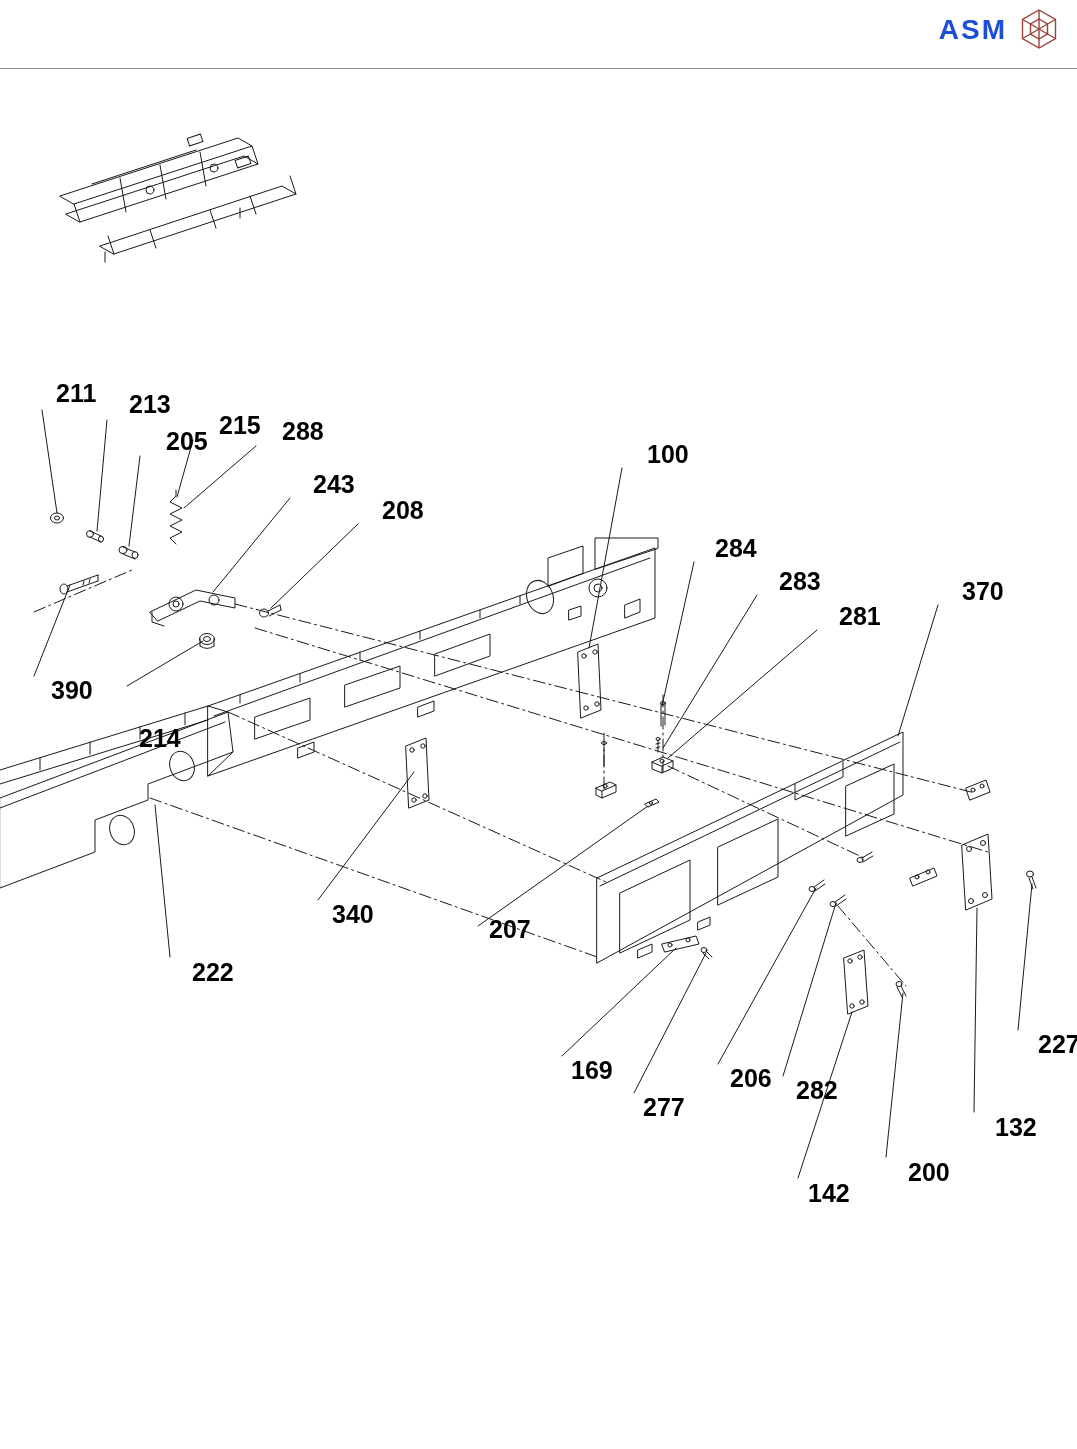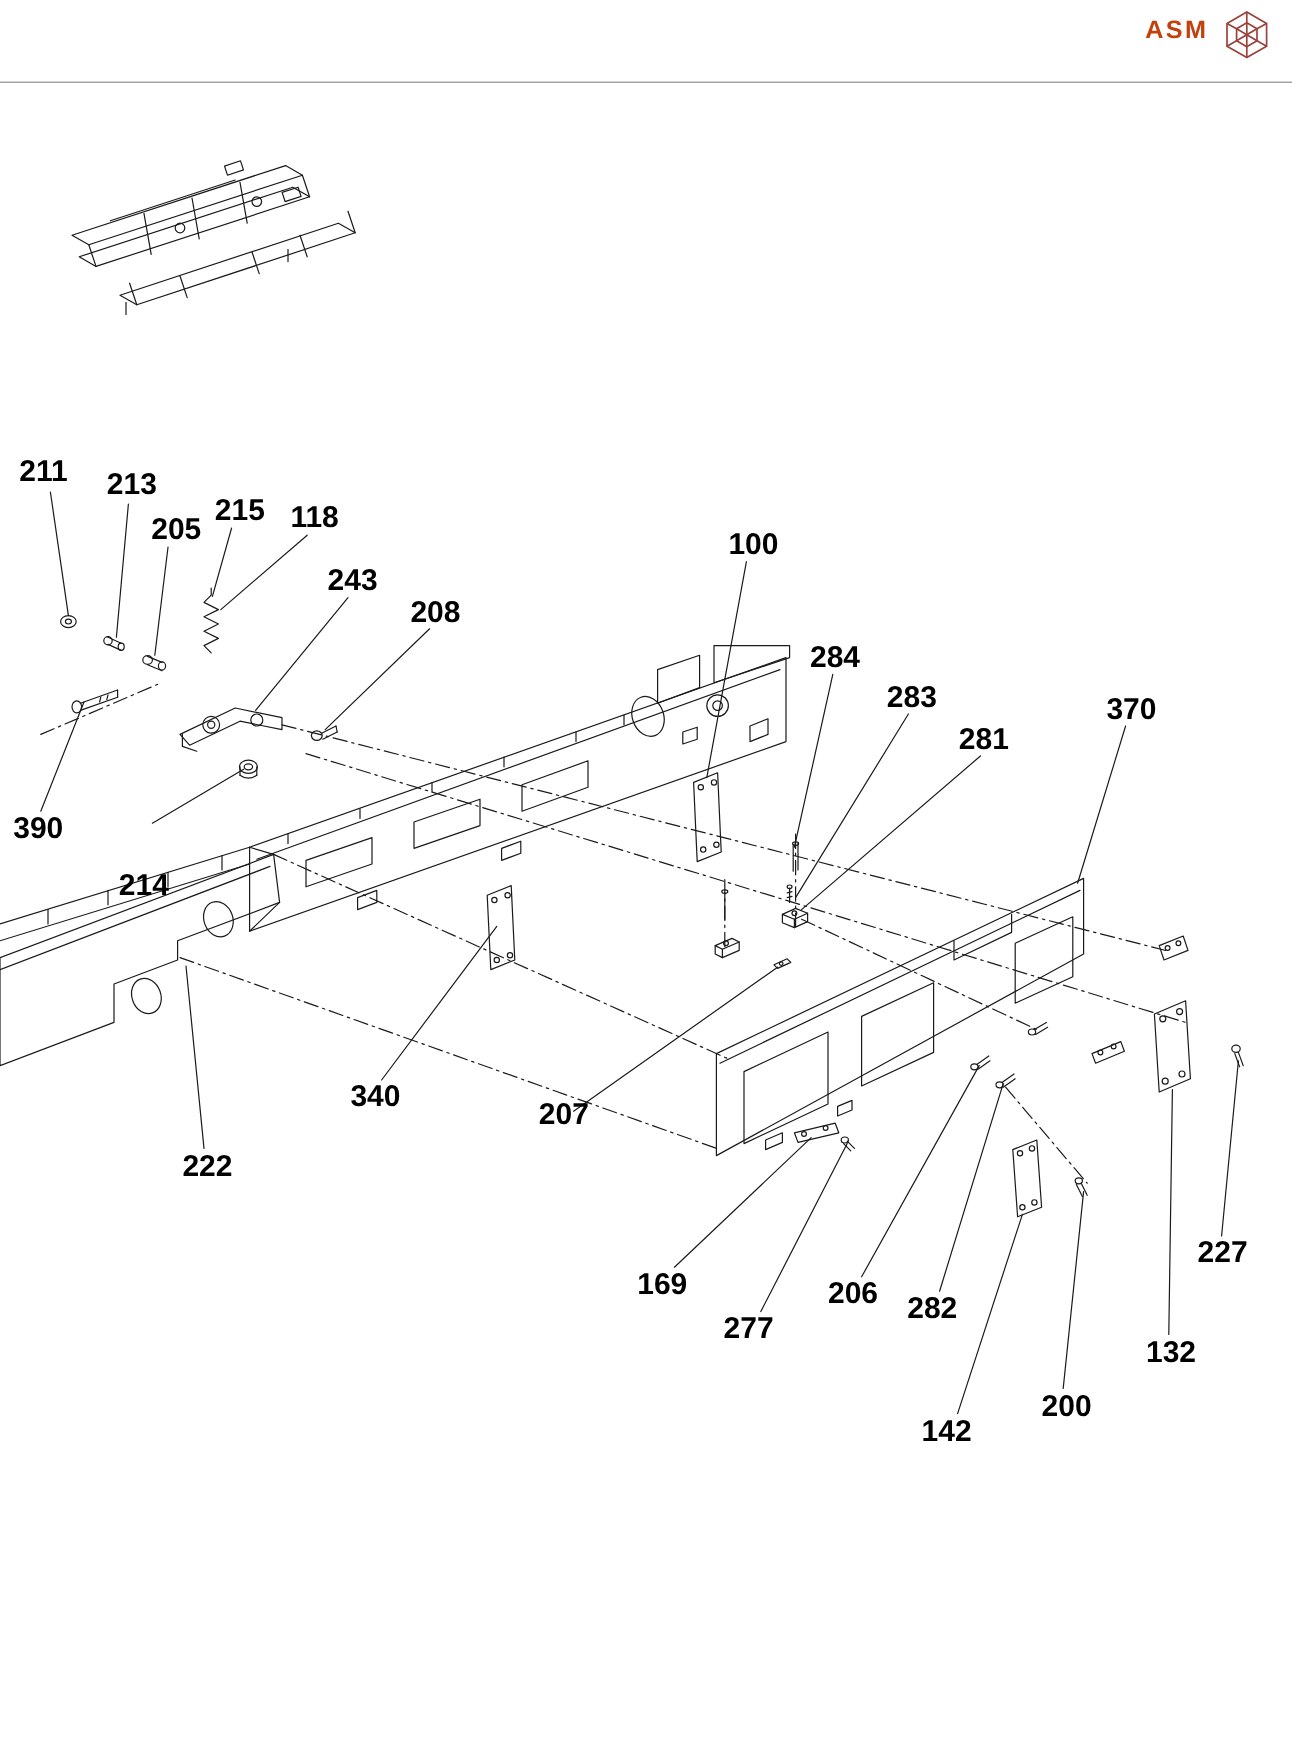--- a/index.html
+++ b/index.html
@@ -4,31 +4,31 @@
 <style>
   * { margin:0; padding:0; box-sizing:border-box; }
   html,body { background:#ffffff; }
   body {
     width:1077px; height:1449px; position:relative; overflow:hidden;
     font-family:"Liberation Sans", sans-serif;
   }
   .page { position:absolute; inset:0; background:#fff; }
   .brand-text {
     position:absolute; top:14px; right:70px;
-    font-size:21px; font-weight:bold; letter-spacing:2px; color:#c2410c;
+    font-size:28px; font-weight:bold; letter-spacing:2px; color:#1d4ed8;
   }
   .logo-svg { position:absolute; top:7px; right:16px; width:44px; height:44px; }
   .header-rule {
     position:absolute; left:0; top:68px; width:1077px; height:1px;
     background:#8f8f8f;
   }
   .drawing-svg { position:absolute; left:0; top:0; width:1077px; height:1449px; }
   .lbl {
     position:absolute; font-size:25px; font-weight:bold; color:#000;
-    font-family:"Liberation Sans", sans-serif; white-space:nowrap; line-height:1;
+    font-family:"Liberation Sans", sans-serif; white-space:nowrap; line-height:1;margin-left:40px;
   }
 </style>
 </head>
 <body>
 
 <div class="page">
 
   <span class="brand-text">ASM</span>
   <svg class="logo-svg" viewBox="0 0 44 44">
     <g stroke="#99423a" stroke-width="1.4" fill="none">
@@ -299,21 +299,21 @@
         <line x1="798" y1="1178" x2="852" y2="1012"></line>
       </g>
     </g>
   </svg>
 
   <div>
     <div class="lbl" style="left:16px;  top:381px">211</div>
     <div class="lbl" style="left:89px;  top:392px">213</div>
     <div class="lbl" style="left:126px; top:429px">205</div>
     <div class="lbl" style="left:179px; top:413px">215</div>
-    <div class="lbl" style="left:242px; top:419px">118</div>
+    <div class="lbl" style="left:242px; top:419px">288</div>
     <div class="lbl" style="left:273px; top:472px">243</div>
     <div class="lbl" style="left:342px; top:498px">208</div>
     <div class="lbl" style="left:607px; top:442px">100</div>
     <div class="lbl" style="left:675px; top:536px">284</div>
     <div class="lbl" style="left:739px; top:569px">283</div>
     <div class="lbl" style="left:799px; top:604px">281</div>
     <div class="lbl" style="left:922px; top:579px">370</div>
     <div class="lbl" style="left:11px;  top:678px">390</div>
     <div class="lbl" style="left:99px;  top:726px">214</div>
     <div class="lbl" style="left:292px; top:902px">340</div>

